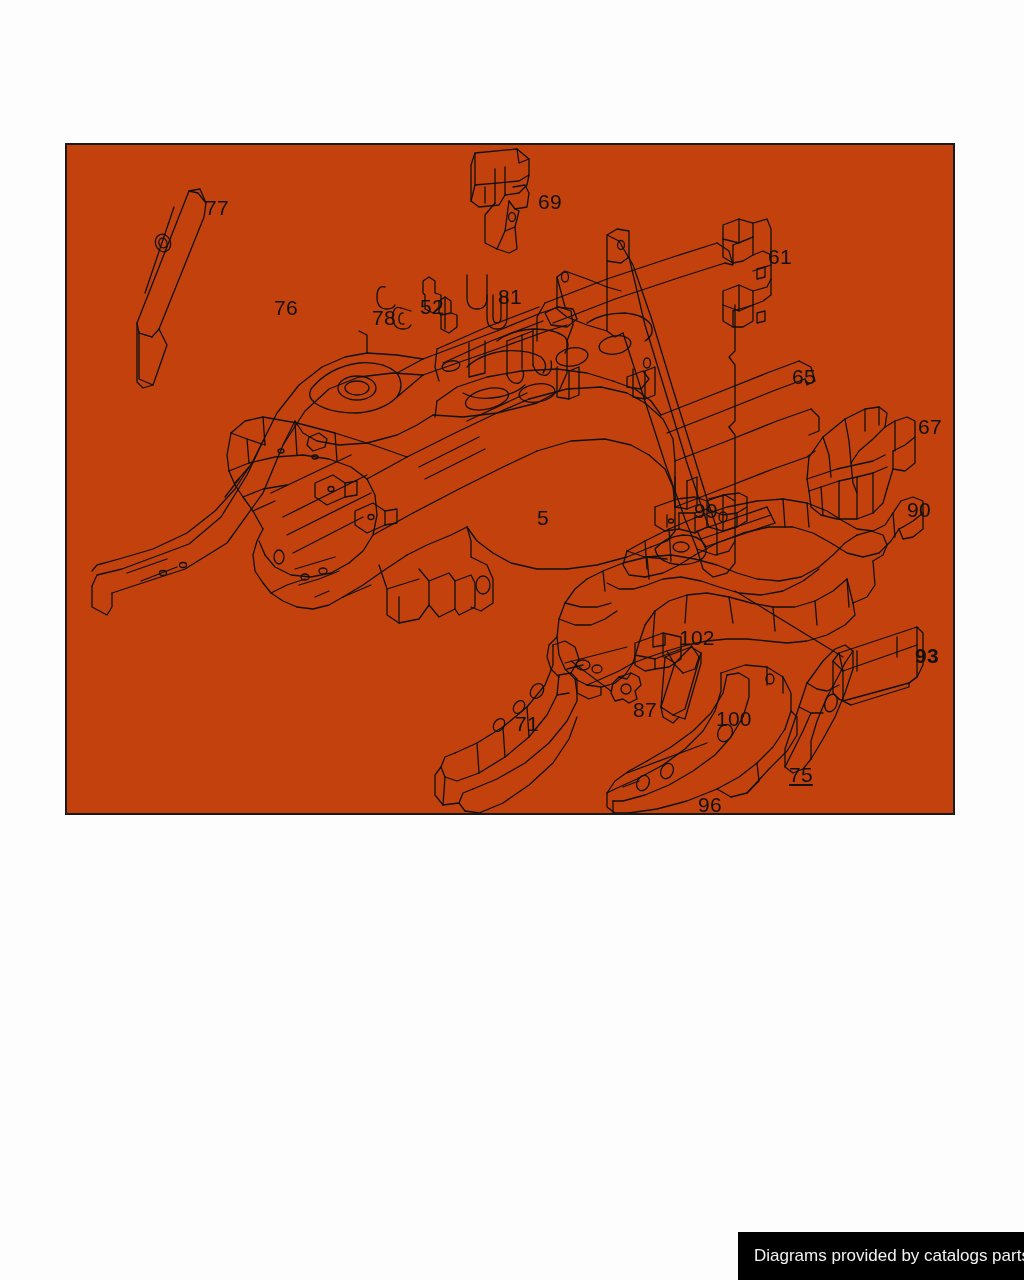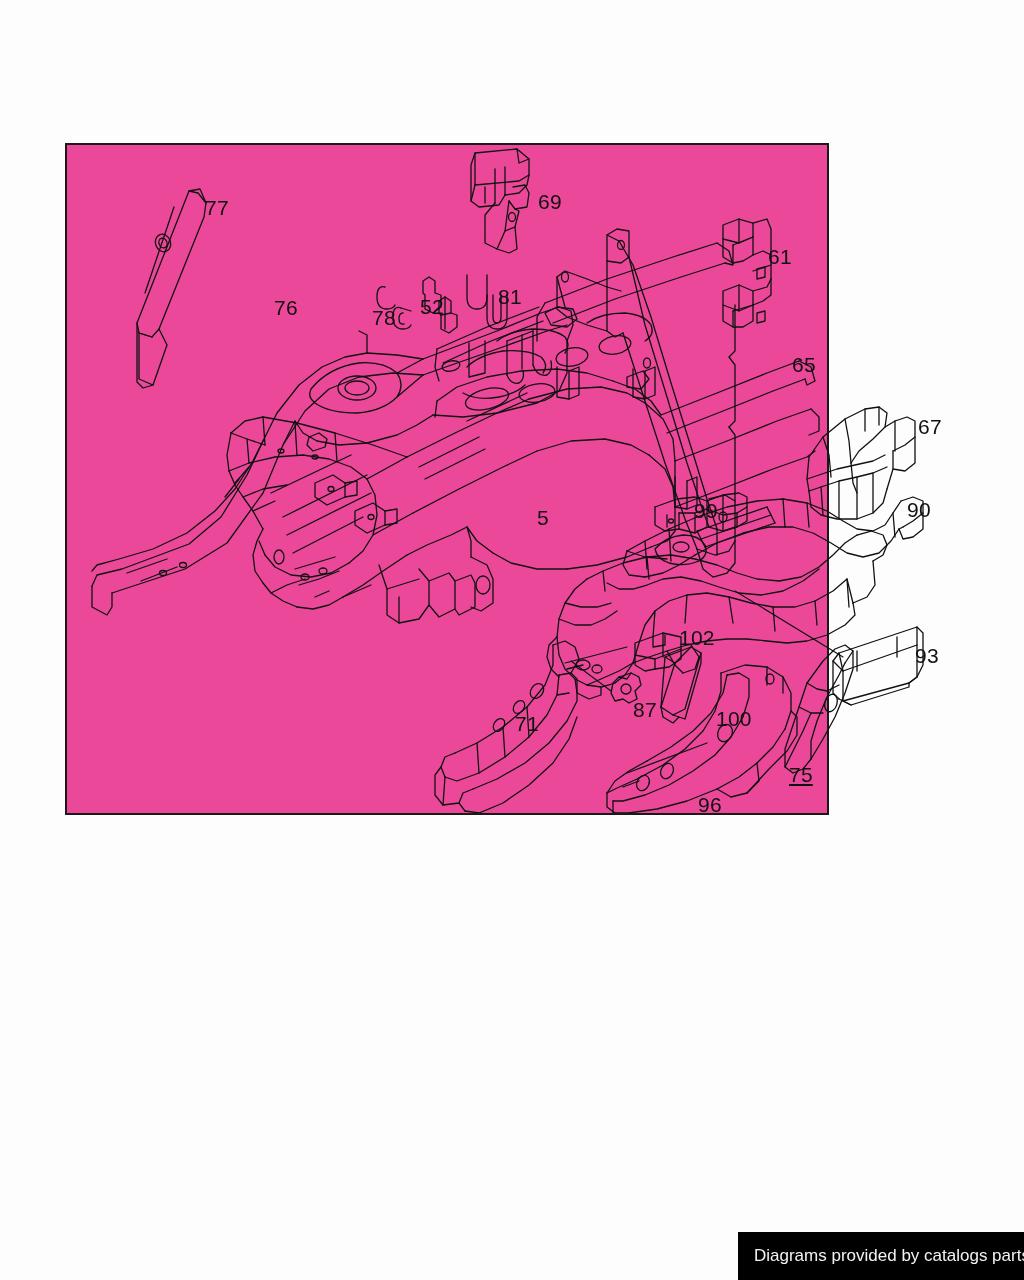--- a/index.html
+++ b/index.html
@@ -21,24 +21,24 @@
     position: absolute;
     inset: 0;
     background: #fdfdfd;
   }
 
   
   #diagram-frame {
     position: absolute;
     left: 65px;
     top: 143px;
-    width: 764px;
+    width: 890px;
     height: 672px;
     border: 2px solid #1a1a1a;
-    background: #ec4899;
+    background: #c2410c;
     box-sizing: border-box;
   }
 
   #diagram-svg {
     position: absolute;
     left: 0;
     top: 0;
     width: 886px;
     height: 668px;
     display: block;
@@ -536,30 +536,30 @@
           <path d="M718 622 L726 606 L736 586 L744 568"></path>
         </g>
 
       </g>
     </svg>
 
     <span class="callout" style="left:138px; top:52px;">77</span>
     <span class="callout" style="left:471px; top:46px;">69</span>
     <span class="callout" style="left:207px; top:152px;">76</span>
     <span class="callout" style="left:701px; top:101px;">61</span>
-    <span class="callout" style="left:725px; top:209px;">65</span>
+    <span class="callout" style="left:725px; top:221px;">65</span>
     <span class="callout" style="left:305px; top:162px;">78</span>
     <span class="callout" style="left:353px; top:151px;">52</span>
     <span class="callout" style="left:431px; top:141px;">81</span>
     <span class="callout" style="left:851px; top:255px;margin-top:16px;">67</span>
     <span class="callout" style="left:470px; top:362px;">5</span>
     <span class="callout" style="left:627px; top:355px;">99</span>
     <span class="callout" style="left:840px; top:354px;">90</span>
     <span class="callout" style="left:612px; top:482px;">102</span>
-    <span class="callout" style="left:848px; top:500px;">93</span>
+    <span class="callout" style="left:848px; top:500px;font-weight:bold;">93</span>
     <span class="callout" style="left:566px; top:554px;">87</span>
     <span class="callout" style="left:605px; top:563px;margin-left:44px;">100</span>
     <span class="callout" style="left:448px; top:568px;">71</span>
     <span class="callout" style="left:722px; top:619px;text-decoration:underline;">75</span>
     <span class="callout" style="left:631px; top:649px;">96</span>
 
   </div>
 
   <div id="watermark">
     <span>Diagrams provided by catalogs parts</span>

